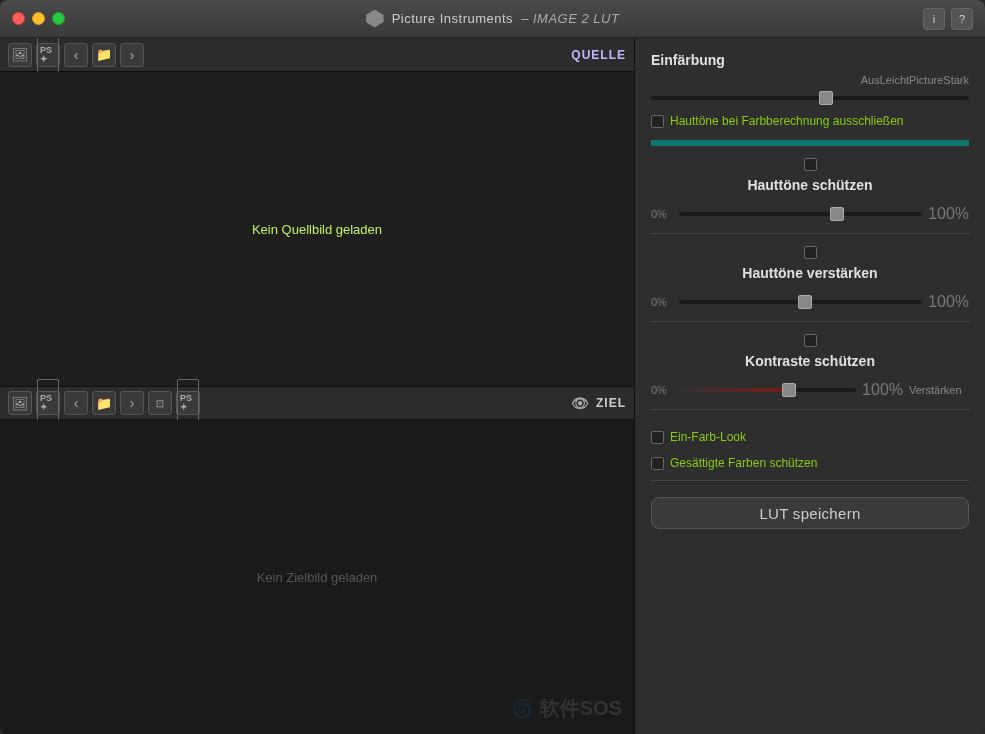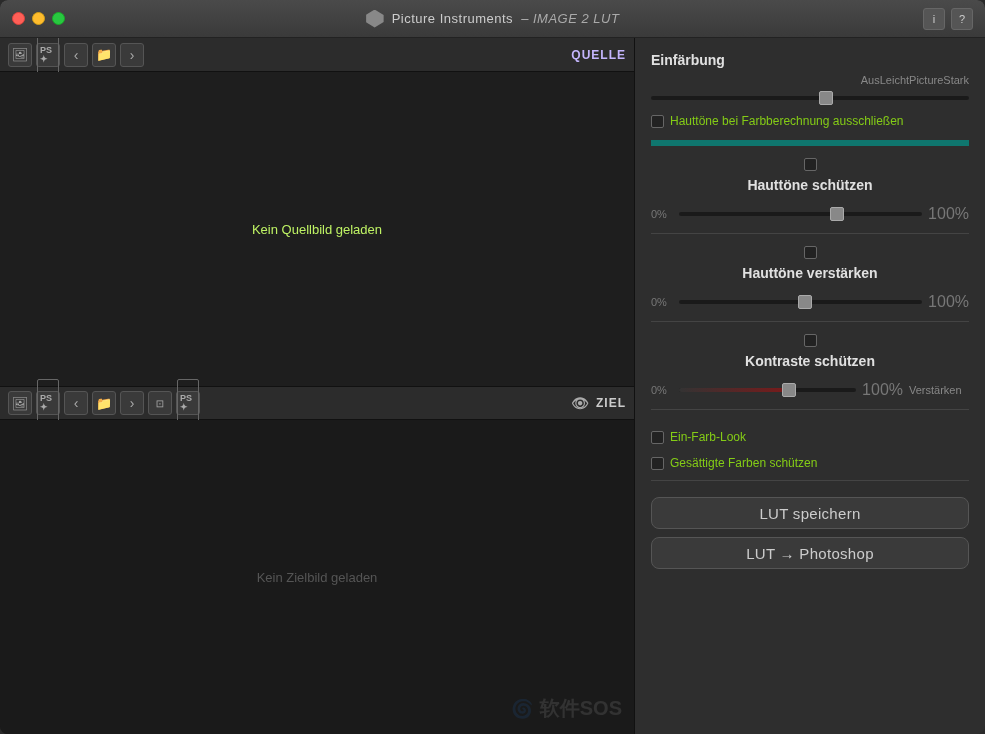--- a/index.html
+++ b/index.html
@@ -503,18 +503,17 @@
         <span class="checkbox-label">Ein-Farb-Look</span>
       </div>
       <div class="checkbox-row">
         <div class="checkbox"></div>
         <span class="checkbox-label">Gesättigte Farben schützen</span>
       </div>
     </div>
 
     <div class="action-buttons">
       <button class="action-btn">LUT speichern</button>
-      <button class="action-btn">LUT → Photoshop</button>
     </div>
 
   </div>
 
 </div>
 
 </body></html>

